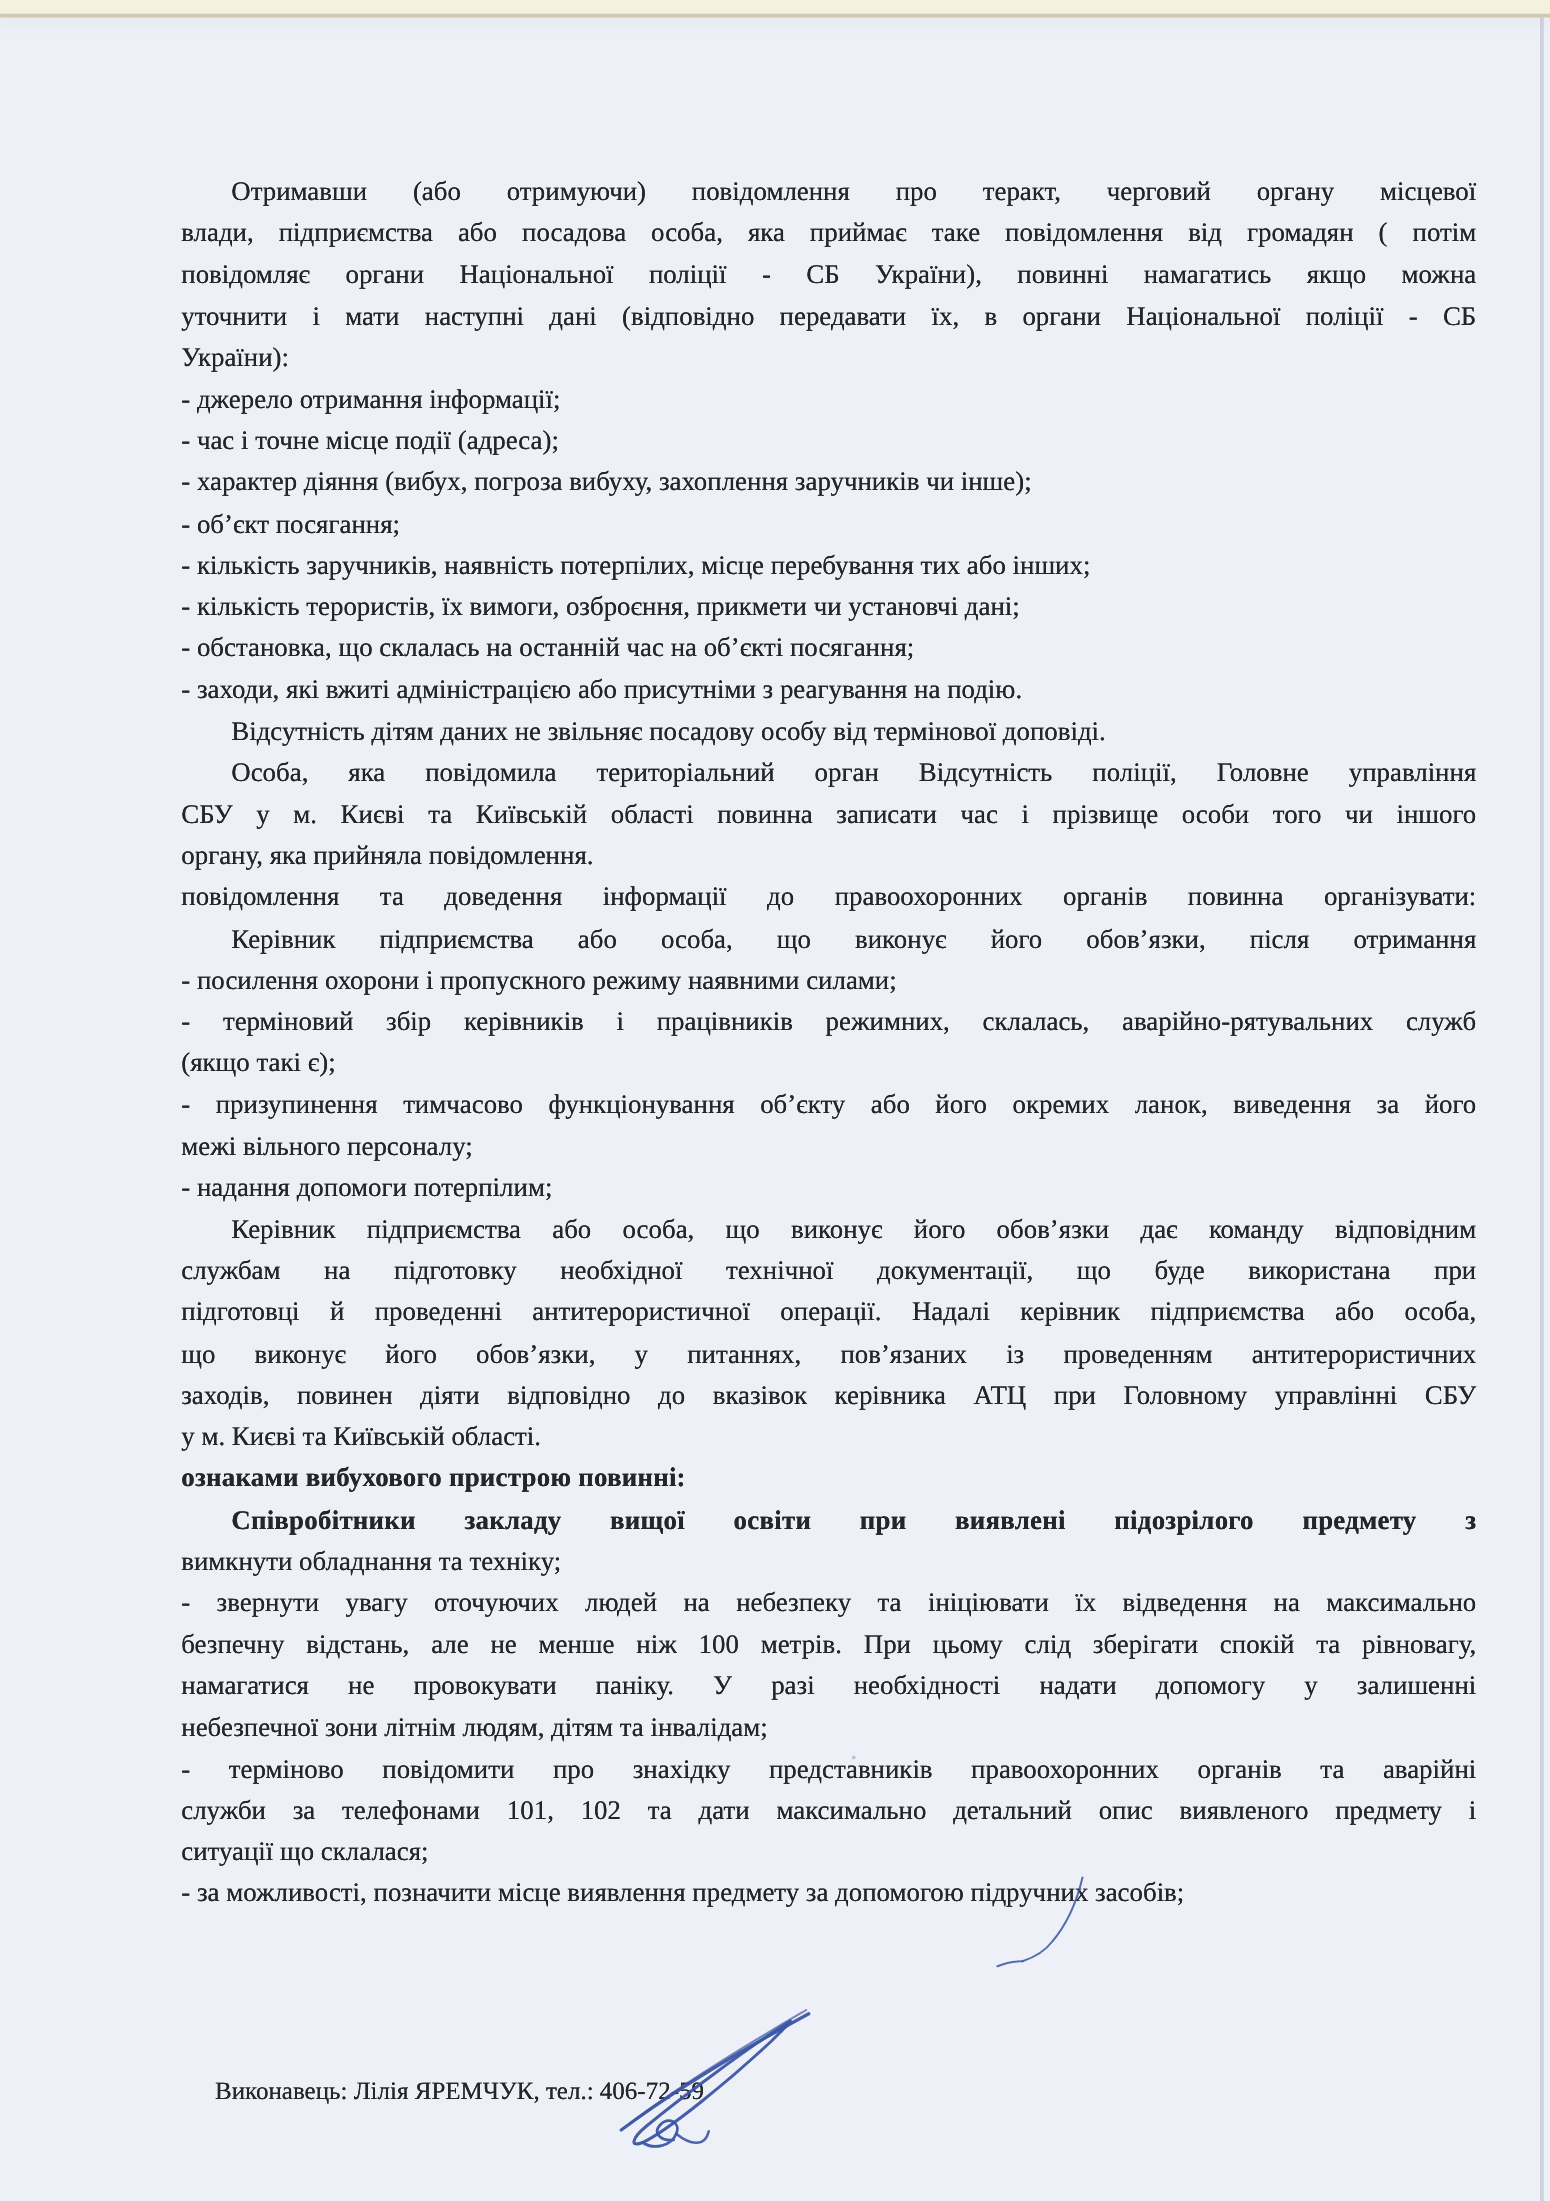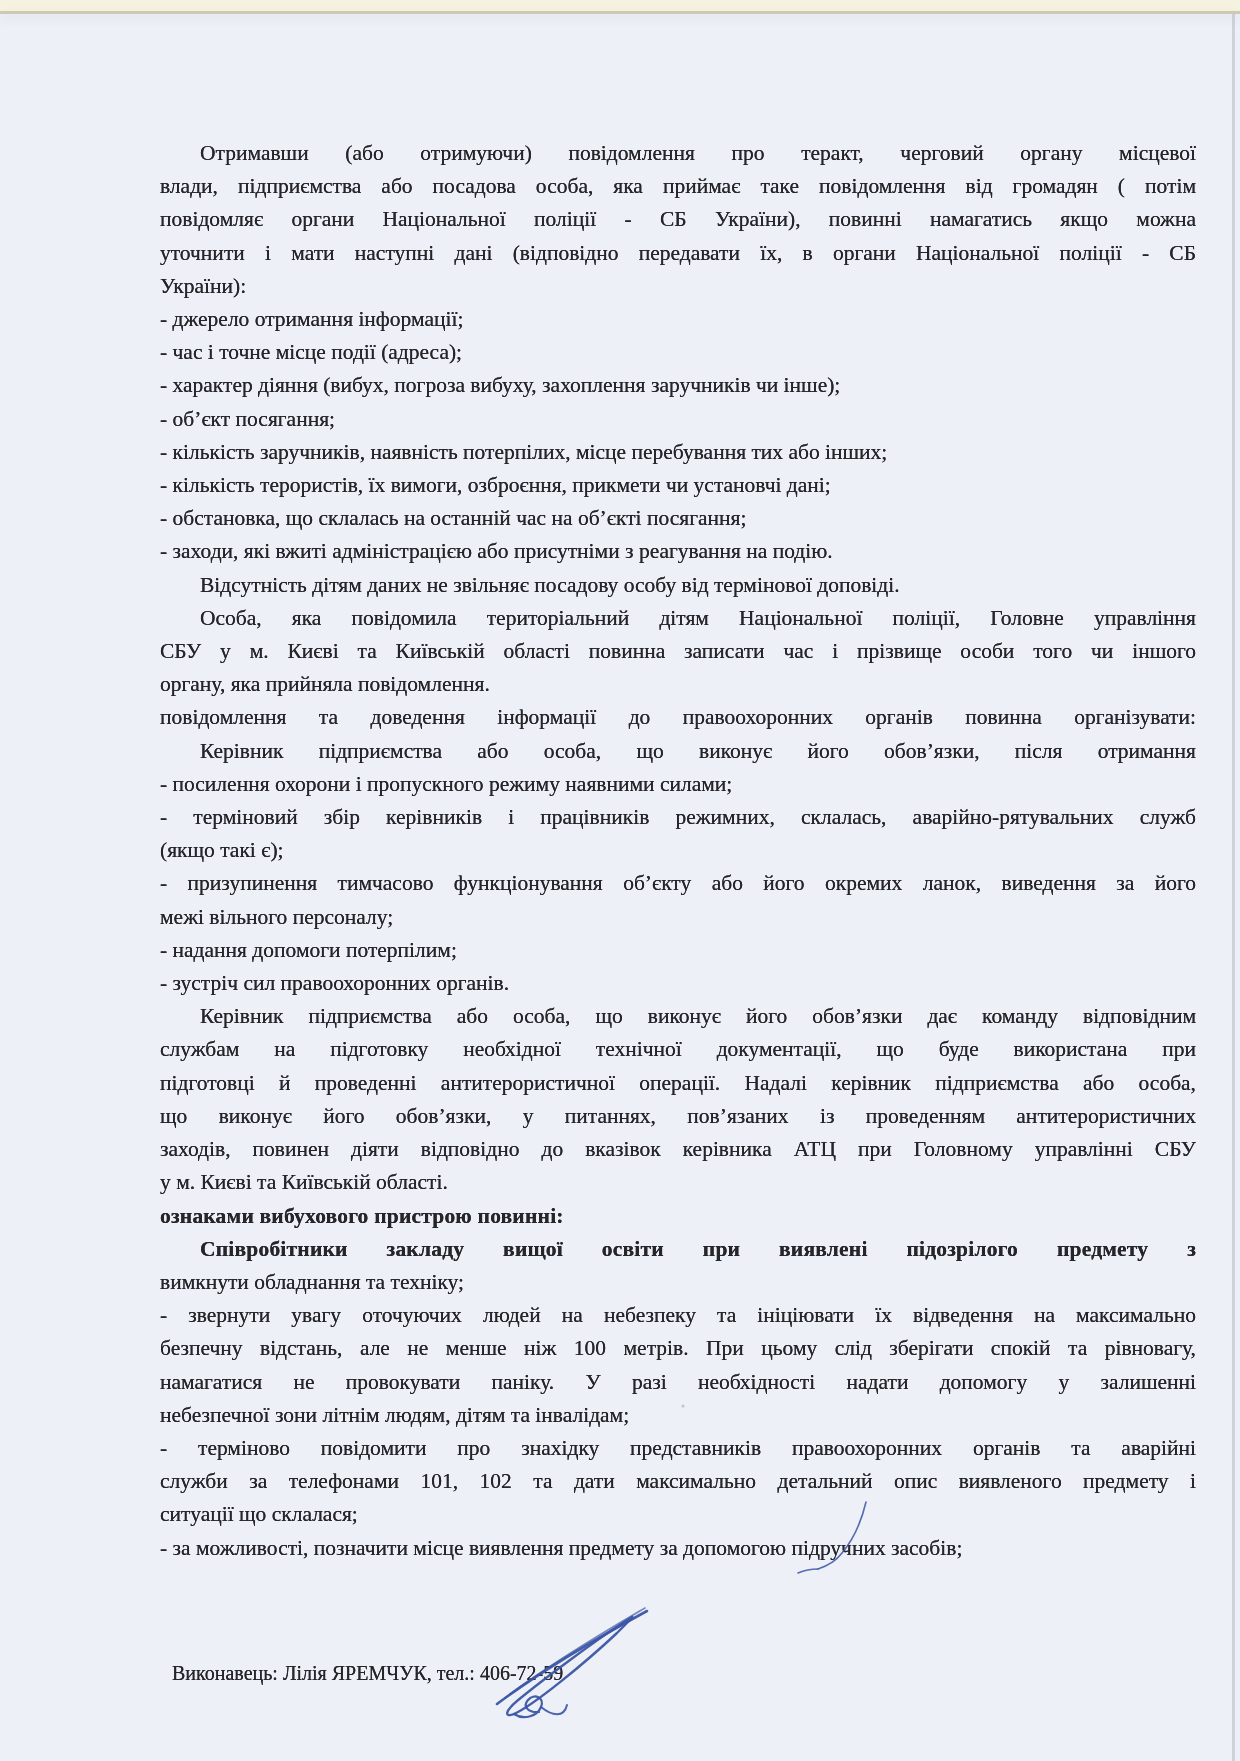--- a/index.html
+++ b/index.html
@@ -25,21 +25,21 @@
   .top-strip-line{
     position:absolute;top:11px;left:0;right:0;height:3px;
     background:var(--stripline);
     box-shadow:0 4px 10px rgba(120,125,140,.18);
   }
   .right-edge{
     position:absolute;top:14px;bottom:0;right:5px;width:3px;
     background:rgba(140,146,162,.32);
   }
   .textblock{
-    position:absolute;left:160px;top:137px;width:1036px;
+    position:absolute;left:145px;top:137px;width:1036px;
     font-size:21.5px;
     line-height:33.2px;
     color:var(--txt);
     text-shadow:0 0 .5px currentColor;
   }
   .ln{
     text-align:justify;
     text-align-last:justify;
     min-height:33.2px;
     white-space:normal;
@@ -81,32 +81,31 @@
       <div class="ln last">України):</div>
       <div class="ln last">- джерело отримання інформації;</div>
       <div class="ln last">- час і точне місце події (адреса);</div>
       <div class="ln last">- характер діяння (вибух, погроза вибуху, захоплення заручників чи інше);</div>
       <div class="ln last">- об’єкт посягання;</div>
       <div class="ln last">- кількість заручників, наявність потерпілих, місце перебування тих або інших;</div>
       <div class="ln last">- кількість терористів, їх вимоги, озброєння, прикмети чи установчі дані;</div>
       <div class="ln last">- обстановка, що склалась на останній час на об’єкті посягання;</div>
       <div class="ln last">- заходи, які вжиті адміністрацією або присутніми з реагування на подію.</div>
       <div class="ln ind last">Відсутність дітям даних не звільняє посадову особу від термінової доповіді.</div>
-      <div class="ln ind">Особа, яка повідомила територіальний дітям Національної поліції, Головне управління</div>
+      <div class="ln ind">Особа, яка повідомила територіальний орган Відсутність поліції, Головне управління</div>
       <div class="ln">СБУ у м. Києві та Київській області повинна записати час і прізвище особи того чи іншого</div>
       <div class="ln last">органу, яка прийняла повідомлення.</div>
       <div class="ln">повідомлення та доведення інформації до правоохоронних органів повинна організувати:</div>
       <div class="ln ind">Керівник підприємства або особа, що виконує його обов’язки, після отримання</div>
       <div class="ln last">- посилення охорони і пропускного режиму наявними силами;</div>
       <div class="ln">- терміновий збір керівників і працівників режимних, склалась, аварійно-рятувальних служб</div>
       <div class="ln last">(якщо такі є);</div>
       <div class="ln">- призупинення тимчасово функціонування об’єкту або його окремих ланок, виведення за його</div>
       <div class="ln last">межі вільного персоналу;</div>
       <div class="ln last">- надання допомоги потерпілим;</div>
-      <div class="ln last">- зустріч сил правоохоронних органів.</div>
       <div class="ln ind">Керівник підприємства або особа, що виконує його обов’язки дає команду відповідним</div>
       <div class="ln">службам на підготовку необхідної технічної документації, що буде використана при</div>
       <div class="ln">підготовці й проведенні антитерористичної операції. Надалі керівник підприємства або особа,</div>
       <div class="ln">що виконує його обов’язки, у питаннях, пов’язаних із проведенням антитерористичних</div>
       <div class="ln">заходів, повинен діяти відповідно до вказівок керівника АТЦ при Головному управлінні СБУ</div>
       <div class="ln last">у м. Києві та Київській області.</div>
       <div class="ln last b">ознаками вибухового пристрою повинні:</div>
       <div class="ln ind b">Співробітники закладу вищої освіти при виявлені підозрілого предмету з</div>
       <div class="ln last">вимкнути обладнання та техніку;</div>
       <div class="ln">- звернути увагу оточуючих людей на небезпеку та ініціювати їх відведення на максимально</div>

